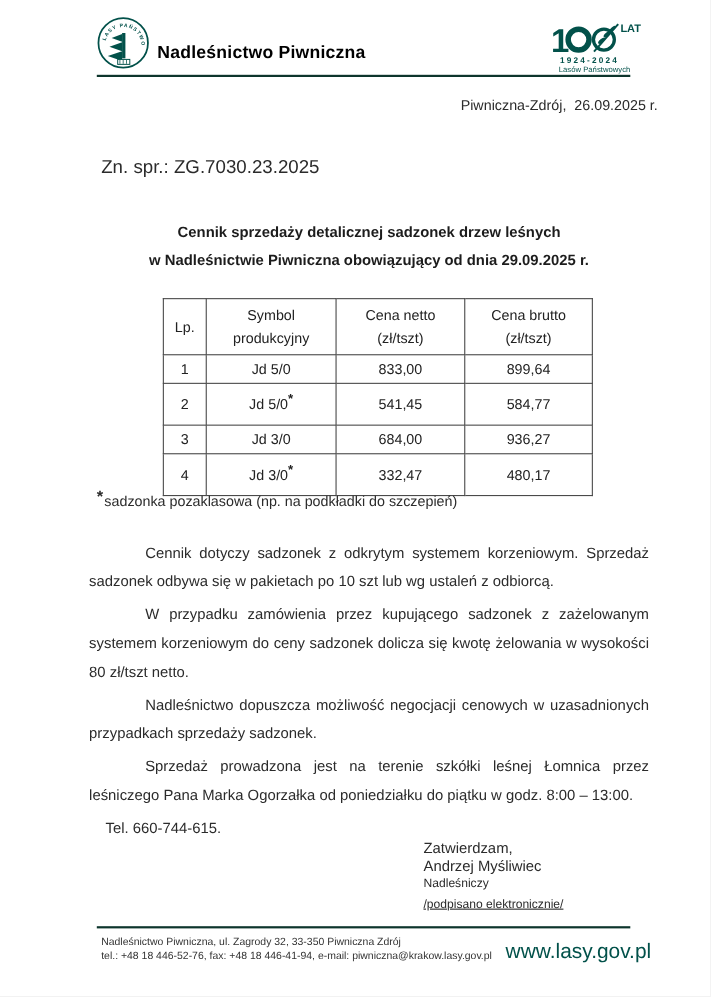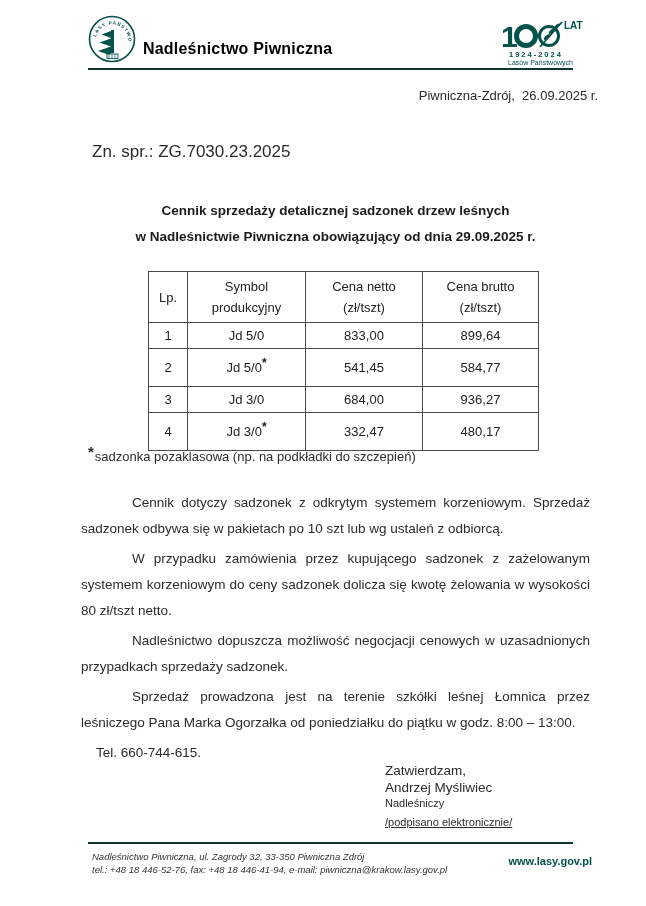--- a/index.html
+++ b/index.html
@@ -32,22 +32,22 @@
   
   .body-text { position:absolute; top:486px; left:77px; width:517px; font-size:13.5px; line-height:26px; text-align:justify; }
   .body-text p { margin:4px; text-indent:51px; }
   .body-text p.tel-line { text-indent:15px; text-align:left; }
   
   .signature { position:absolute; left:385px; top:742px; font-size:13.5px; line-height:17px;margin-top:20px; }
   .signature .role { font-size:11px; line-height:14px; }
   .esignature { position:absolute; left:385px; top:816px; font-size:11px;text-decoration:underline; }
   
   .footer-rule { position:absolute; left:88px; top:842px; width:485px; height:2px; background:#0d352c; }
-  .footer-address { position:absolute; left:92px; top:851px; font-size:9.5px; line-height:12.5px; color:#333;font-style:italic; }
-  .footer-site { position:absolute; right:54px; top:855px; font-size:11px; font-weight:bold; color:#02514a; text-decoration:none; }
+  .footer-address { position:absolute; left:92px; top:851px; font-size:9.5px; line-height:12.5px; color:#333; }
+  .footer-site { position:absolute; right:54px; top:855px; font-size:19px; font-weight:normal; color:#02514a; text-decoration:none; }
 </style>
 </head>
 <body>
 
 <div class="page">
 
   <span class="logo-circle">
     <svg width="48" height="48" viewBox="0 0 48 48">
       <circle cx="24" cy="24" r="22.5" fill="none" stroke="#02514a" stroke-width="1.6"></circle>
       <defs>

